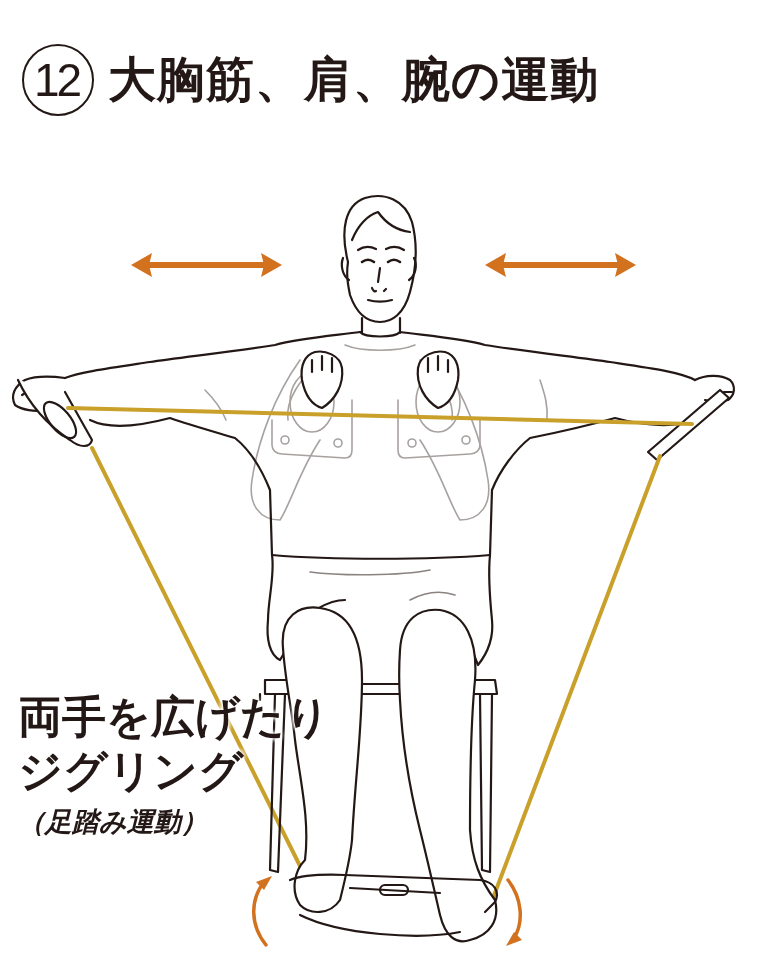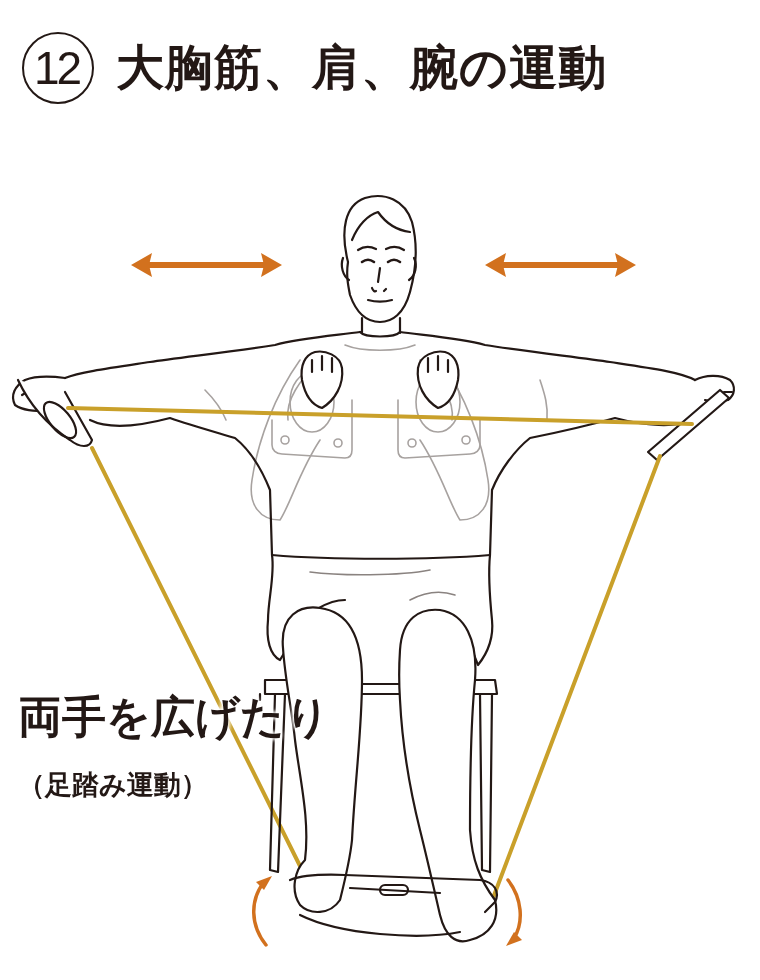--- a/index.html
+++ b/index.html
@@ -1,28 +1,28 @@
 <!DOCTYPE html>
 <html><head>
   <meta charset="utf-8">
   <style>
     html, body { margin: 0; padding: 0; background: #ffffff; }
     body { width: 760px; height: 980px; position: relative; overflow: hidden;
            font-family: "DejaVu Sans", sans-serif; color: #231815; }
-    .title { position: absolute; left: 22px; top: 28px; height: 80px; display: flex; align-items: center; }
+    .title { position: absolute; left: 22px; top: 40px; height: 80px; display: flex; align-items: center; }
     .num-circle { width: 72px; height: 72px; border: 2.5px solid #231815; border-radius: 50%;
                   box-sizing: border-box; display: flex; align-items: center; justify-content: center;
                   font-family: "Liberation Sans", sans-serif; font-size: 46px; font-weight: 400;
                   letter-spacing: -3px; padding-right: 3px; }
-    .title-text { margin-left: 22px; font-size: 48px; font-weight: bold; letter-spacing: 1px; }
+    .title-text { margin-left: 14px; font-size: 48px; font-weight: bold; letter-spacing: 1px; }
     svg.illust { position: absolute; left: 0; top: 0; }
     .caption { position: absolute; left: 18px; top: 690px; font-weight: bold; font-size: 44px;
                line-height: 54px; text-shadow: 0 0 4px #fff, 0 0 4px #fff, 0 0 6px #fff; }
     .caption .line { display: block; white-space: nowrap; }
-    .caption .sub { display: block; font-size: 27px; line-height: 40px; margin-top: 21px; font-weight: bold; }
+    .caption .sub { display: block; font-size: 27px; line-height: 40px; margin-top: 4px; font-weight: bold; font-style: italic; }
   </style>
 </head>
 <body>
 
 <div class="title">
   <div class="num-circle">12</div>
   <div class="title-text">大胸筋、肩、腕の運動</div>
 </div>
 
 <svg class="illust" width="760" height="980" viewBox="0 0 760 980" fill="none" stroke="#231815" stroke-width="2.2" stroke-linecap="round" stroke-linejoin="round">
@@ -140,14 +140,15 @@
     <polygon points="272,876 256,882 264,890" fill="#D2711E" stroke="none"></polygon>
   </g>
   <g stroke="#D2711E" stroke-width="3.5" fill="none">
     <path d="M508 880 C522 898 524 922 514 938"></path>
     <polygon points="506,946 522,940 514,932" fill="#D2711E" stroke="none"></polygon>
   </g>
 </svg>
 
 <div class="caption">
   <span class="line">両手を広げたり</span>
+  <span class="line">ジグリング</span>
   <span class="sub">（足踏み運動）</span>
 </div>
 
 </body></html>

